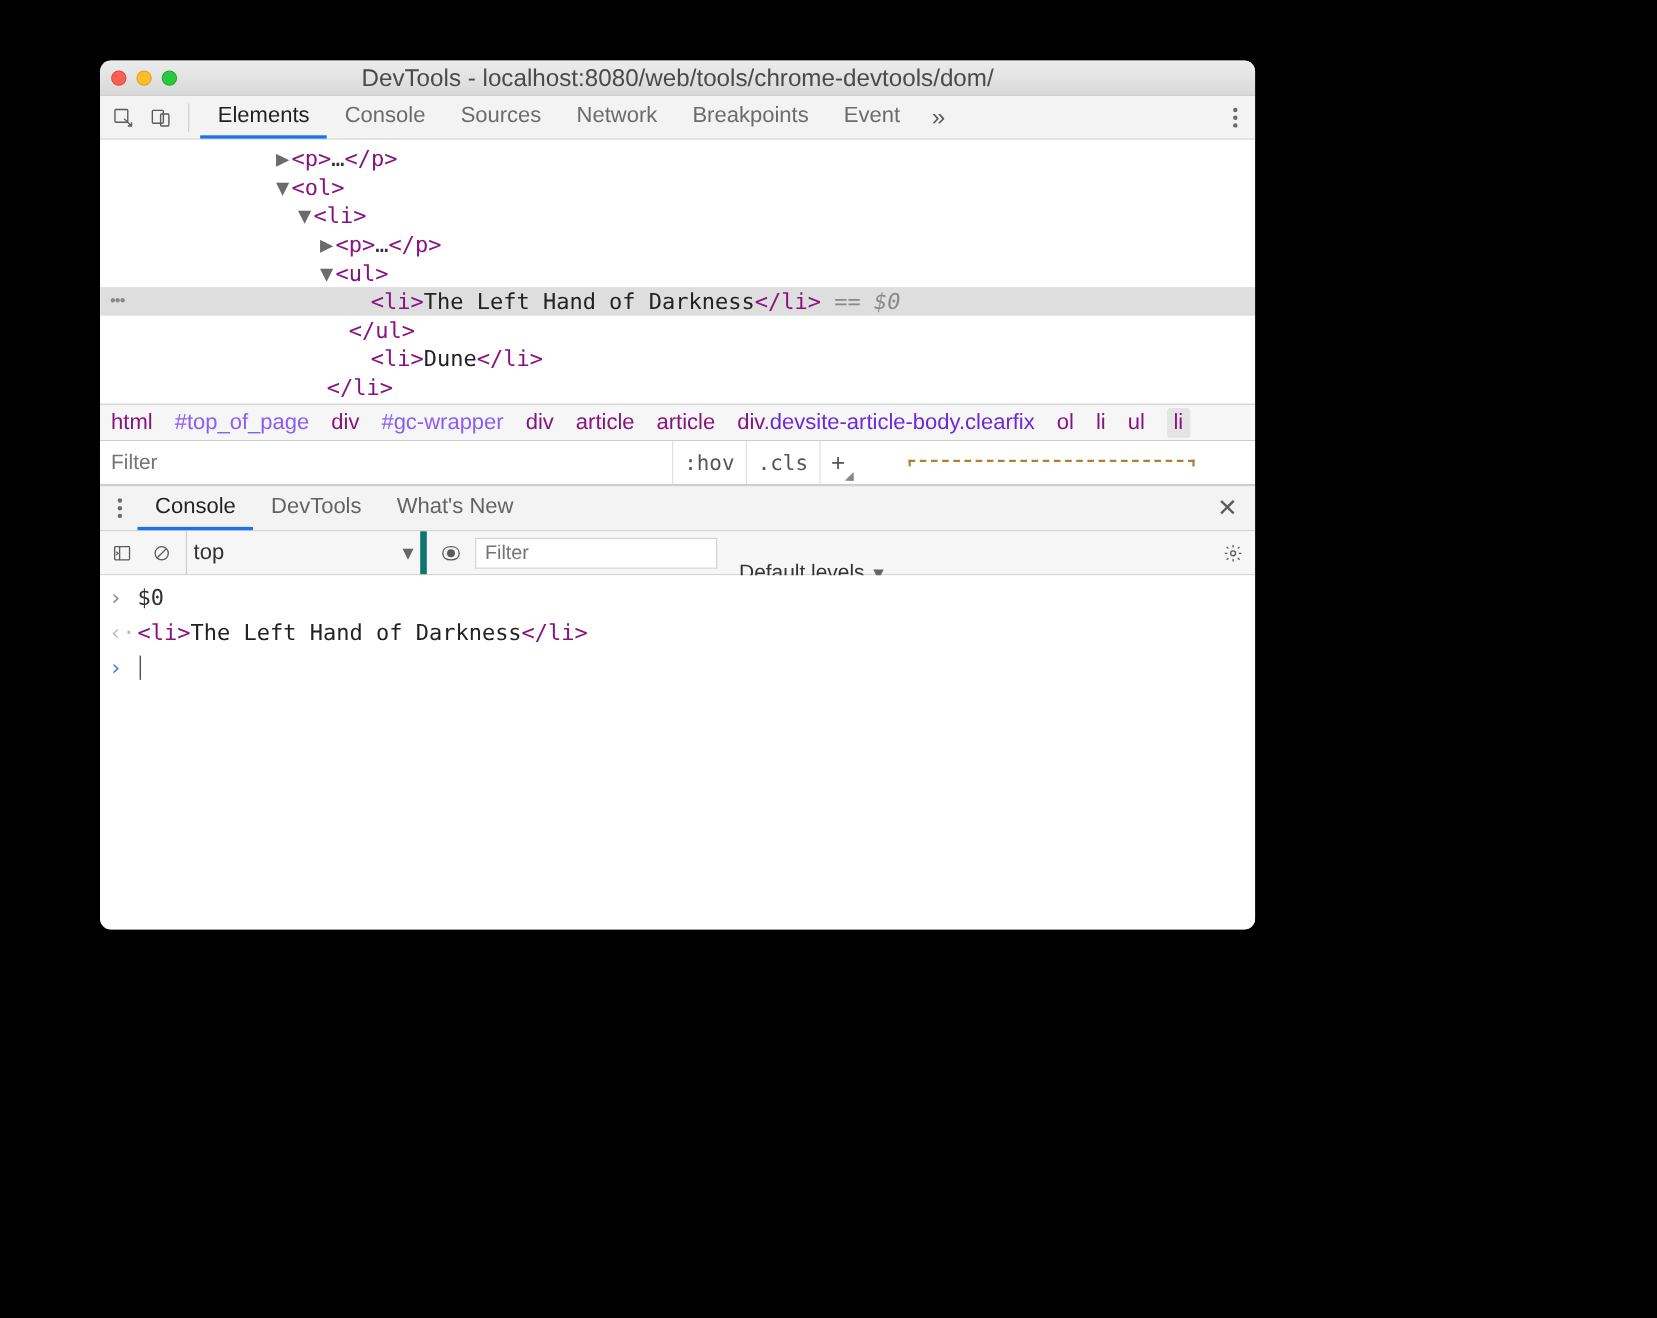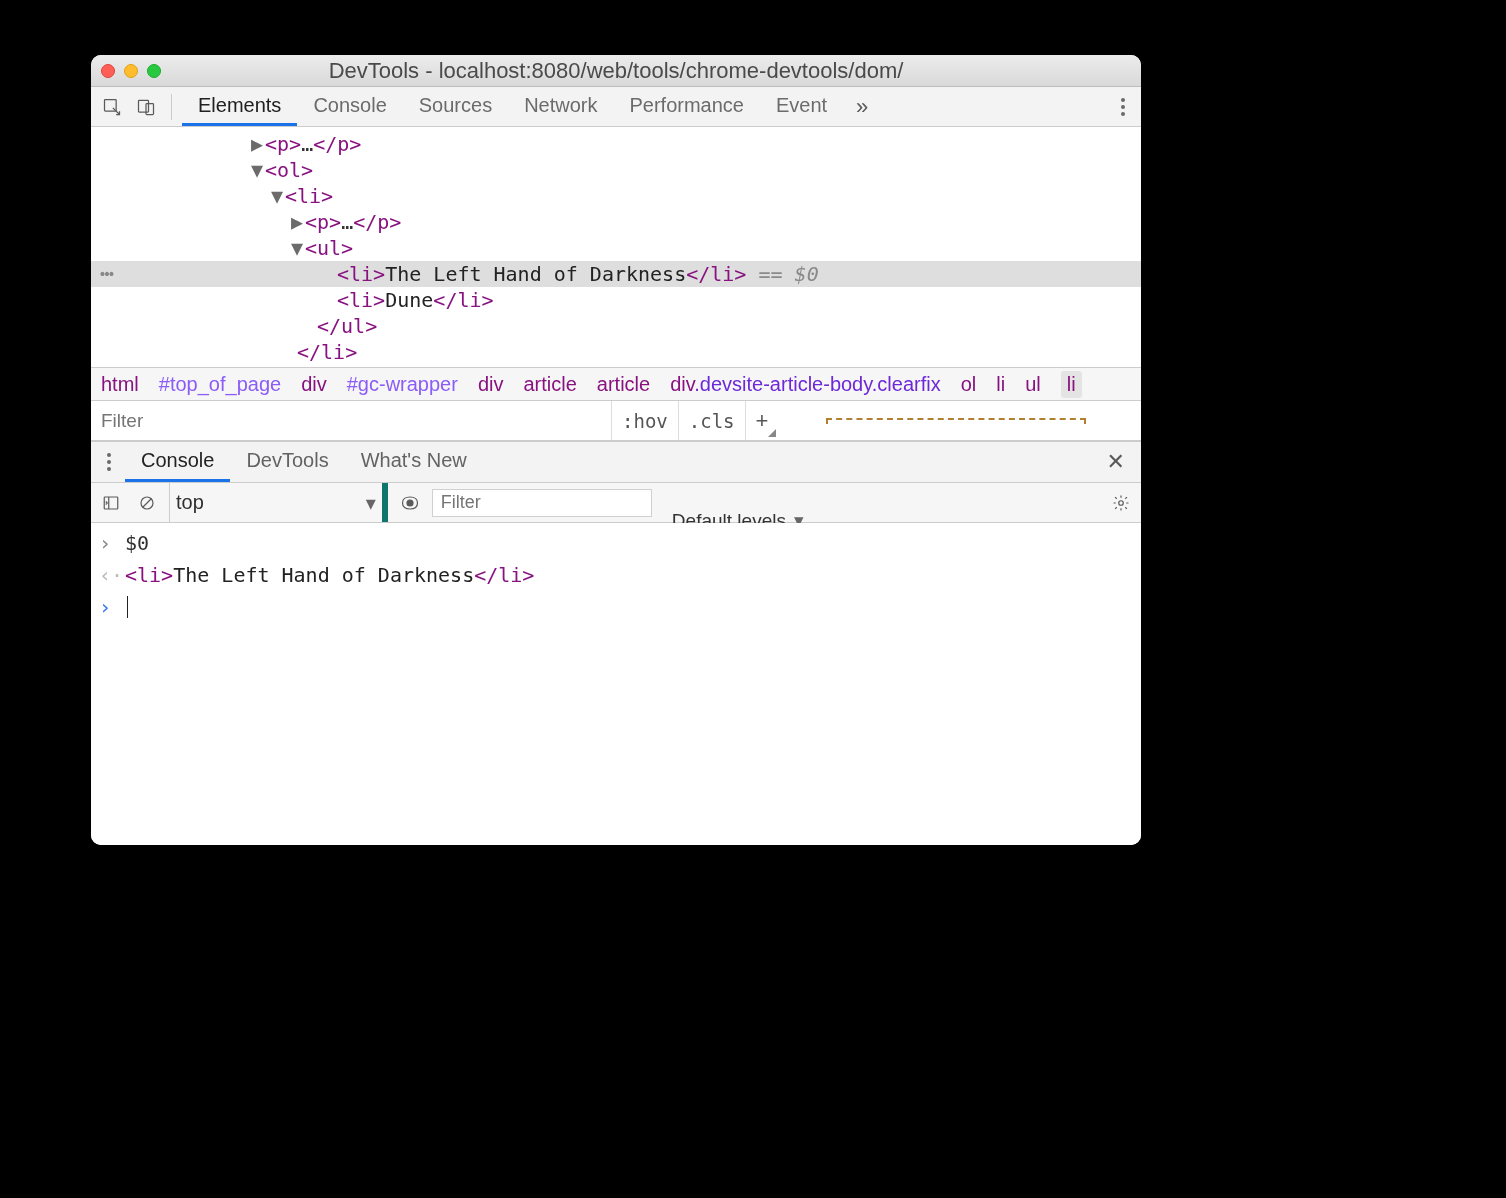--- a/index.html
+++ b/index.html
@@ -199,41 +199,41 @@
           <rect x="3" y="4" width="12" height="14" rx="1"></rect>
           <rect x="12" y="8" width="9" height="13" rx="1"></rect>
         </svg>
     </div>
     <div class="vsep"></div>
     <div class="tabs" id="main-tabs">
         <div class="tab active">Elements</div>
         <div class="tab">Console</div>
         <div class="tab">Sources</div>
         <div class="tab">Network</div>
-        <div class="tab">Performance</div>
+        <div class="tab">Breakpoints</div>
         <div class="tab">Event</div>
       </div>
     <div class="tbicon" style="font-size:22px;color:#5a5a5a;">»</div>
     <div class="spacer"></div>
     <div class="kebab">
         <span></span>
         <span></span>
         <span></span>
       </div>
   </div>
 
   <div class="elements-panel" id="elements-panel">
       <div class="row"><span class="gutter"></span><span style="display: inline-block; width: 132px;"></span><span class="arrow">▶</span><span><span class="tag">&lt;p&gt;</span><span class="dots">…</span><span class="tag">&lt;/p&gt;</span></span></div>
       <div class="row"><span class="gutter"></span><span style="display: inline-block; width: 132px;"></span><span class="arrow">▼</span><span><span class="tag">&lt;ol&gt;</span></span></div>
       <div class="row"><span class="gutter"></span><span style="display: inline-block; width: 152px;"></span><span class="arrow">▼</span><span><span class="tag">&lt;li&gt;</span></span></div>
       <div class="row"><span class="gutter"></span><span style="display: inline-block; width: 172px;"></span><span class="arrow">▶</span><span><span class="tag">&lt;p&gt;</span><span class="dots">…</span><span class="tag">&lt;/p&gt;</span></span></div>
       <div class="row"><span class="gutter"></span><span style="display: inline-block; width: 172px;"></span><span class="arrow">▼</span><span><span class="tag">&lt;ul&gt;</span></span></div>
       <div class="row sel"><span class="gutter" style="letter-spacing: -4px; font-size: 14px;">•••</span><span style="display: inline-block; width: 204px;"></span><span class="arrow"></span><span><span class="tag">&lt;li&gt;</span><span class="txt">The Left Hand of Darkness</span><span class="tag">&lt;/li&gt;</span></span><span class="cmnt"> == $0</span></div>
+      <div class="row"><span class="gutter"></span><span style="display: inline-block; width: 184px;"></span><span class="arrow"></span><span><span class="tag">&lt;/ul&gt;</span></span></div>
       <div class="row"><span class="gutter"></span><span style="display: inline-block; width: 204px;"></span><span class="arrow"></span><span><span class="tag">&lt;li&gt;</span><span class="txt">Dune</span><span class="tag">&lt;/li&gt;</span></span></div>
-      <div class="row"><span class="gutter"></span><span style="display: inline-block; width: 184px;"></span><span class="arrow"></span><span><span class="tag">&lt;/ul&gt;</span></span></div>
       <div class="row"><span class="gutter"></span><span style="display: inline-block; width: 164px;"></span><span class="arrow"></span><span><span class="tag">&lt;/li&gt;</span></span></div>
     </div>
 
   <div class="breadcrumbs" id="breadcrumbs">
       <span class="bc">html</span>
       <span class="bc id">#top_of_page</span>
       <span class="bc">div</span>
       <span class="bc id">#gc-wrapper</span>
       <span class="bc">div</span>
       <span class="bc">article</span>

